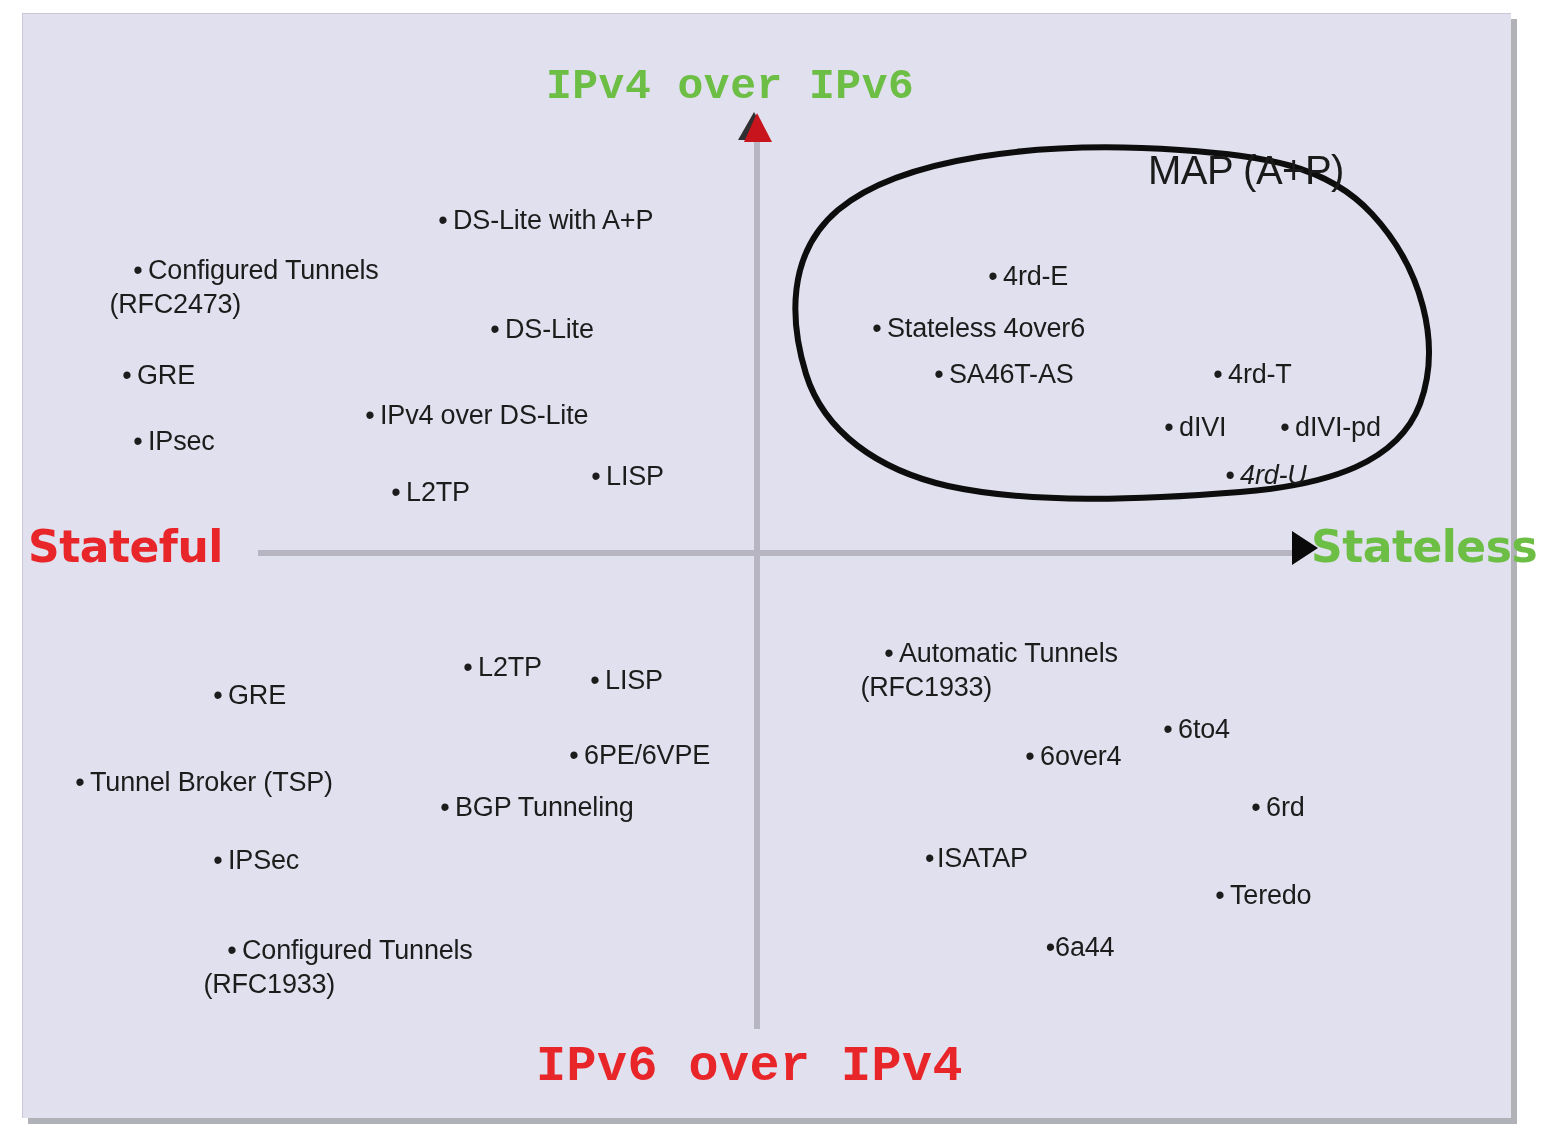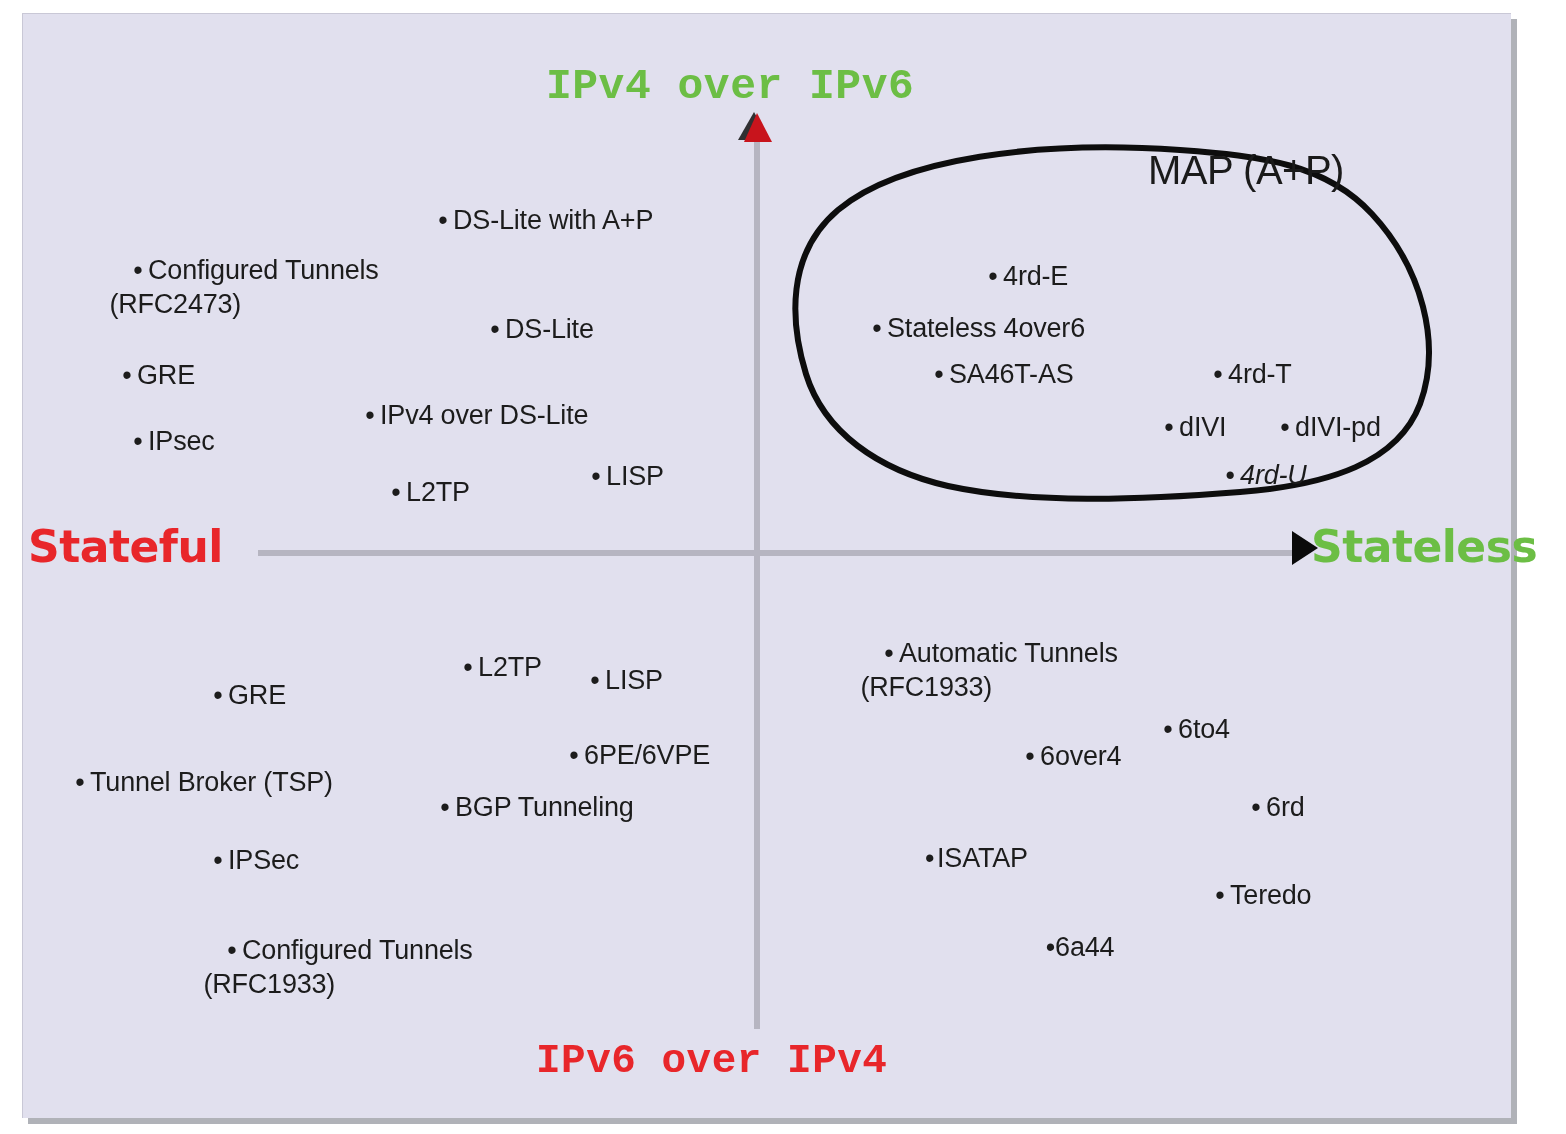--- a/index.html
+++ b/index.html
@@ -57,21 +57,21 @@
   }
   #label-top {
     left: 546px;
     top: 62px;
     font-size: 43px;
     color: #6cbe45;
   }
   #label-bottom {
     left: 536px;
     top: 1038px;
-    font-size: 41px;
+    font-size: 50px;
     color: #e8262a;
   }
 
   .axis-label-round {
     position: absolute;
     font-family: "DejaVu Sans", sans-serif;
     font-weight: bold;
     white-space: nowrap;
     font-size: 44px;
     letter-spacing: -0.5px;

